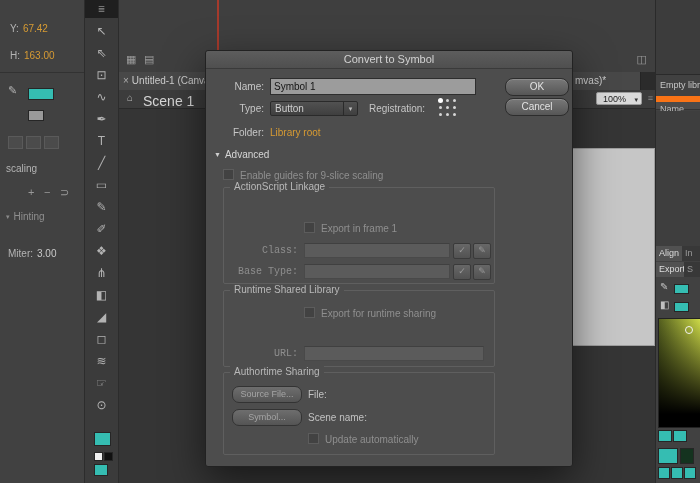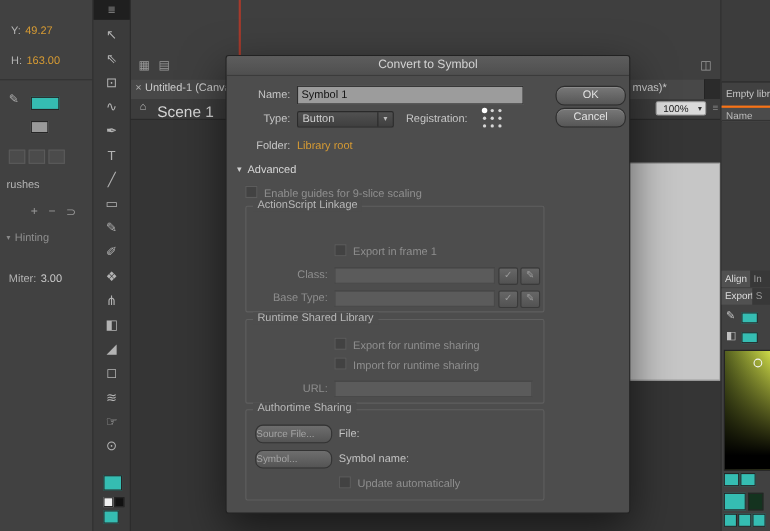--- a/index.html
+++ b/index.html
@@ -28,45 +28,45 @@
   .tab{position:absolute;top:0;height:18px;background:#484848;border-right:1px solid #242424;color:#cccccc;font-size:10px;line-height:18px;padding:0 4px;white-space:nowrap;overflow:hidden;box-sizing:border-box;}
   .editbar{position:absolute;left:119px;top:90px;width:536px;height:18px;background:#3c3c3c;border-bottom:1px solid #2a2a2a;}
   .zoom{position:absolute;right:13px;top:2px;width:46px;height:13px;background:#dadada;border:1px solid #9c9c9c;border-radius:2px;color:#1c1c1c;font-size:9px;line-height:13px;padding-left:6px;box-sizing:border-box;}
   .zarrow{position:absolute;right:3px;top:0;font-size:7px;color:#333;}
   .canvas{position:absolute;left:119px;top:109px;width:536px;height:374px;background:#353535;}
   .stage{position:absolute;left:447px;top:39px;width:89px;height:198px;background:#c6c6c6;border:1px solid #9e9e9e;box-sizing:border-box;}
   
   .rightcol{position:absolute;left:655px;top:0;width:45px;height:483px;background:#414141;border-left:1px solid #2a2a2a;box-sizing:border-box;}
   .rc-top{position:absolute;left:0;top:0;width:45px;height:74px;background:#3c3c3c;border-bottom:1px solid #2a2a2a;}
   .rc-lbl{font-size:9px;color:#c6c6c6;white-space:nowrap;overflow:hidden;}
-  .rc-head{position:absolute;left:0;top:96px;width:45px;height:14px;background:#4b4b4b;border-top:2px solid #f97316;border-bottom:1px solid #333;font-size:9px;color:#bbb;line-height:14px;padding-left:4px;box-sizing:border-box;}
+  .rc-head{position:absolute;left:0;top:96px;width:45px;height:14px;background:#4b4b4b;border-top:6px solid #f97316;border-bottom:1px solid #333;font-size:9px;color:#bbb;line-height:14px;padding-left:4px;box-sizing:border-box;}
   .rc-list{position:absolute;left:0;top:111px;width:45px;height:135px;background:#3e3e3e;}
   .rtab{position:absolute;height:15px;font-size:9px;line-height:15px;padding:0 3px;box-sizing:border-box;white-space:nowrap;overflow:hidden;}
   .rtab.on{background:#515151;color:#ddd;}
   .rtab.off{background:#383838;color:#999;}
   .grad{position:absolute;left:2px;top:318px;width:41px;height:108px;border:1px solid #222;
         background-image:linear-gradient(to bottom, rgba(0,0,0,0) 0%, #000 88%),
                          linear-gradient(to right, #55601f, #cdda48);}
   .gcur{position:absolute;right:7px;top:7px;width:6px;height:6px;border:1px solid #f2f2f2;border-radius:50%;}
   
   .dialog{position:absolute;left:205px;top:50px;width:366px;height:415px;background:#4d4d4d;
           border:1px solid #222;border-radius:3px;box-shadow:0 14px 40px rgba(0,0,0,.55);z-index:10;}
   .dlg-title{height:17px;background:linear-gradient(#5d5d5d,#4f4f4f);border-bottom:1px solid #3a3a3a;
              border-radius:3px 3px 0 0;text-align:center;line-height:17px;font-size:11px;color:#d2d2d2;}
   .lbl{position:absolute;font-size:10px;color:#c6c6c6;white-space:nowrap;}
   .rlbl{text-align:right;}
-  .dim{color:#8e8e8e;}
+  .dim{color:#8e8e8e;font-family:Liberation Mono, monospace;}
   .dimlbl{font-size:10px;color:#8f8f8f;}
   .txt{position:absolute;height:15px;background:#9c9c9c;border:1px solid #2e2e2e;color:#141414;
        font-size:10px;font-family:inherit;padding:0 3px;box-sizing:content-box;}
   .btn{position:absolute;height:16px;background:linear-gradient(#787878,#565656);border:1px solid #2d2d2d;
        border-radius:8px;color:#e2e2e2;font-size:10px;text-align:center;line-height:15px;
        box-shadow:inset 0 1px 0 rgba(255,255,255,.15);cursor:default;}
   .btn2{position:absolute;height:15px;background:linear-gradient(#6e6e6e,#545454);border:1px solid #333;
-        border-radius:7px;color:#a5a5a5;font-size:9px;text-align:left;line-height:14px;}
+        border-radius:7px;color:#a5a5a5;font-size:9px;text-align:center;line-height:14px;}
   .dd{position:absolute;height:15px;background:linear-gradient(#515151,#3f3f3f);border:1px solid #2a2a2a;
       border-radius:2px;color:#cfcfcf;font-size:10px;line-height:14px;padding-left:4px;box-sizing:border-box;}
   .dd .arrow{position:absolute;right:0;top:0;bottom:0;width:13px;border-left:1px solid #2a2a2a;
              text-align:center;font-size:7px;line-height:13px;color:#bcbcbc;}
   .link{position:absolute;font-size:10px;color:#d79b33;cursor:default;}
   .cb{display:inline-block;width:9px;height:9px;background:#424242;border:1px solid #5c5c5c;
       vertical-align:-1px;margin-right:6px;}
   .grp{position:absolute;border:1px solid #5f5f5f;border-radius:2px;}
   .grp-title{position:absolute;top:-7px;left:6px;background:#4d4d4d;padding:0 4px;font-size:10px;color:#b8b8b8;}
   .fld{position:absolute;height:13px;background:#5b5b5b;border:1px solid #494949;border-top-color:#404040;}
@@ -79,33 +79,33 @@
   .tri{font-size:7px;color:#cfcfcf;vertical-align:1px;margin-right:4px;}
   .lbl2{font-size:10px;color:#d6d6d6;text-align:right;}
 </style>
 </head>
 <body>
 
 <div class="app">
 
   <div class="props">
     <div class="abs" style="left:10px;top:22px">
-      <span class="plbl">Y:</span><span class="pval">49.27</span>
+      <span class="plbl">Y:</span><span class="pval">67.42</span>
     </div>
     <div class="abs" style="left:10px;top:49px">
       <span class="plbl">H:</span><span class="pval">163.00</span>
     </div>
     <div class="pdiv" style="top:72px"></div>
     <span class="abs picon" style="left:8px;top:84px">✎</span>
     <div class="chip teal" style="left:28px;top:88px;width:24px;height:10px"></div>
     <div class="chip" style="left:28px;top:110px;width:14px;height:9px;background:#9a9a9a"></div>
     <div class="ibox" style="left:8px;top:136px"></div>
     <div class="ibox" style="left:26px;top:136px"></div>
     <div class="ibox" style="left:44px;top:136px"></div>
-    <span class="abs plbl" style="left:6px;top:163px">rushes</span>
+    <span class="abs plbl" style="left:6px;top:163px">scaling</span>
     <span class="abs picon" style="left:28px;top:186px;color:#999">+</span>
     <span class="abs picon" style="left:44px;top:186px;color:#999">−</span>
     <span class="abs picon" style="left:60px;top:186px;color:#999">⊃</span>
     <div class="abs" style="left:6px;top:210px">
       <span class="tri" style="color:#8a8a8a">▾</span><span class="dimlbl">Hinting</span>
     </div>
     <div class="abs" style="left:8px;top:247px">
       <span class="plbl">Miter:</span><span class="pval" style="color:#c9c9c9">3.00</span>
     </div>
   </div>
@@ -248,32 +248,29 @@
       <div class="fld" style="left:80px;top:76px;width:144px"></div>
       <div class="mini" style="left:229px;top:76px"><span>✓</span></div>
       <div class="mini" style="left:249px;top:76px"><span>✎</span></div>
     </div>
 
     <div class="grp" style="left:17px;top:239px;width:270px;height:75px">
       <span class="grp-title">Runtime Shared Library</span>
       <div class="abs" style="left:80px;top:16px">
         <span class="cb"></span><span class="dimlbl">Export for runtime sharing</span>
       </div>
-      <div class="abs" style="left:80px;top:34px">
-        <span class="cb"></span><span class="dimlbl">Import for runtime sharing</span>
-      </div>
       <span class="lbl rlbl dim" style="left:0;top:57px;width:74px">URL:</span>
       <div class="fld" style="left:80px;top:55px;width:178px"></div>
     </div>
 
     <div class="grp" style="left:17px;top:321px;width:270px;height:81px">
       <span class="grp-title">Authortime Sharing</span>
       <div class="btn2" style="left:8px;top:13px;width:68px">Source File...</div>
       <span class="lbl" style="left:84px;top:16px;color:#c2c2c2">File:</span>
       <div class="btn2" style="left:8px;top:36px;width:68px">Symbol...</div>
-      <span class="lbl" style="left:84px;top:39px;color:#c2c2c2">Symbol name:</span>
+      <span class="lbl" style="left:84px;top:39px;color:#c2c2c2">Scene name:</span>
       <div class="abs" style="left:84px;top:60px">
         <span class="cb"></span><span class="dimlbl">Update automatically</span>
       </div>
     </div>
   </div>
 
 </div>
 
 </body></html>

